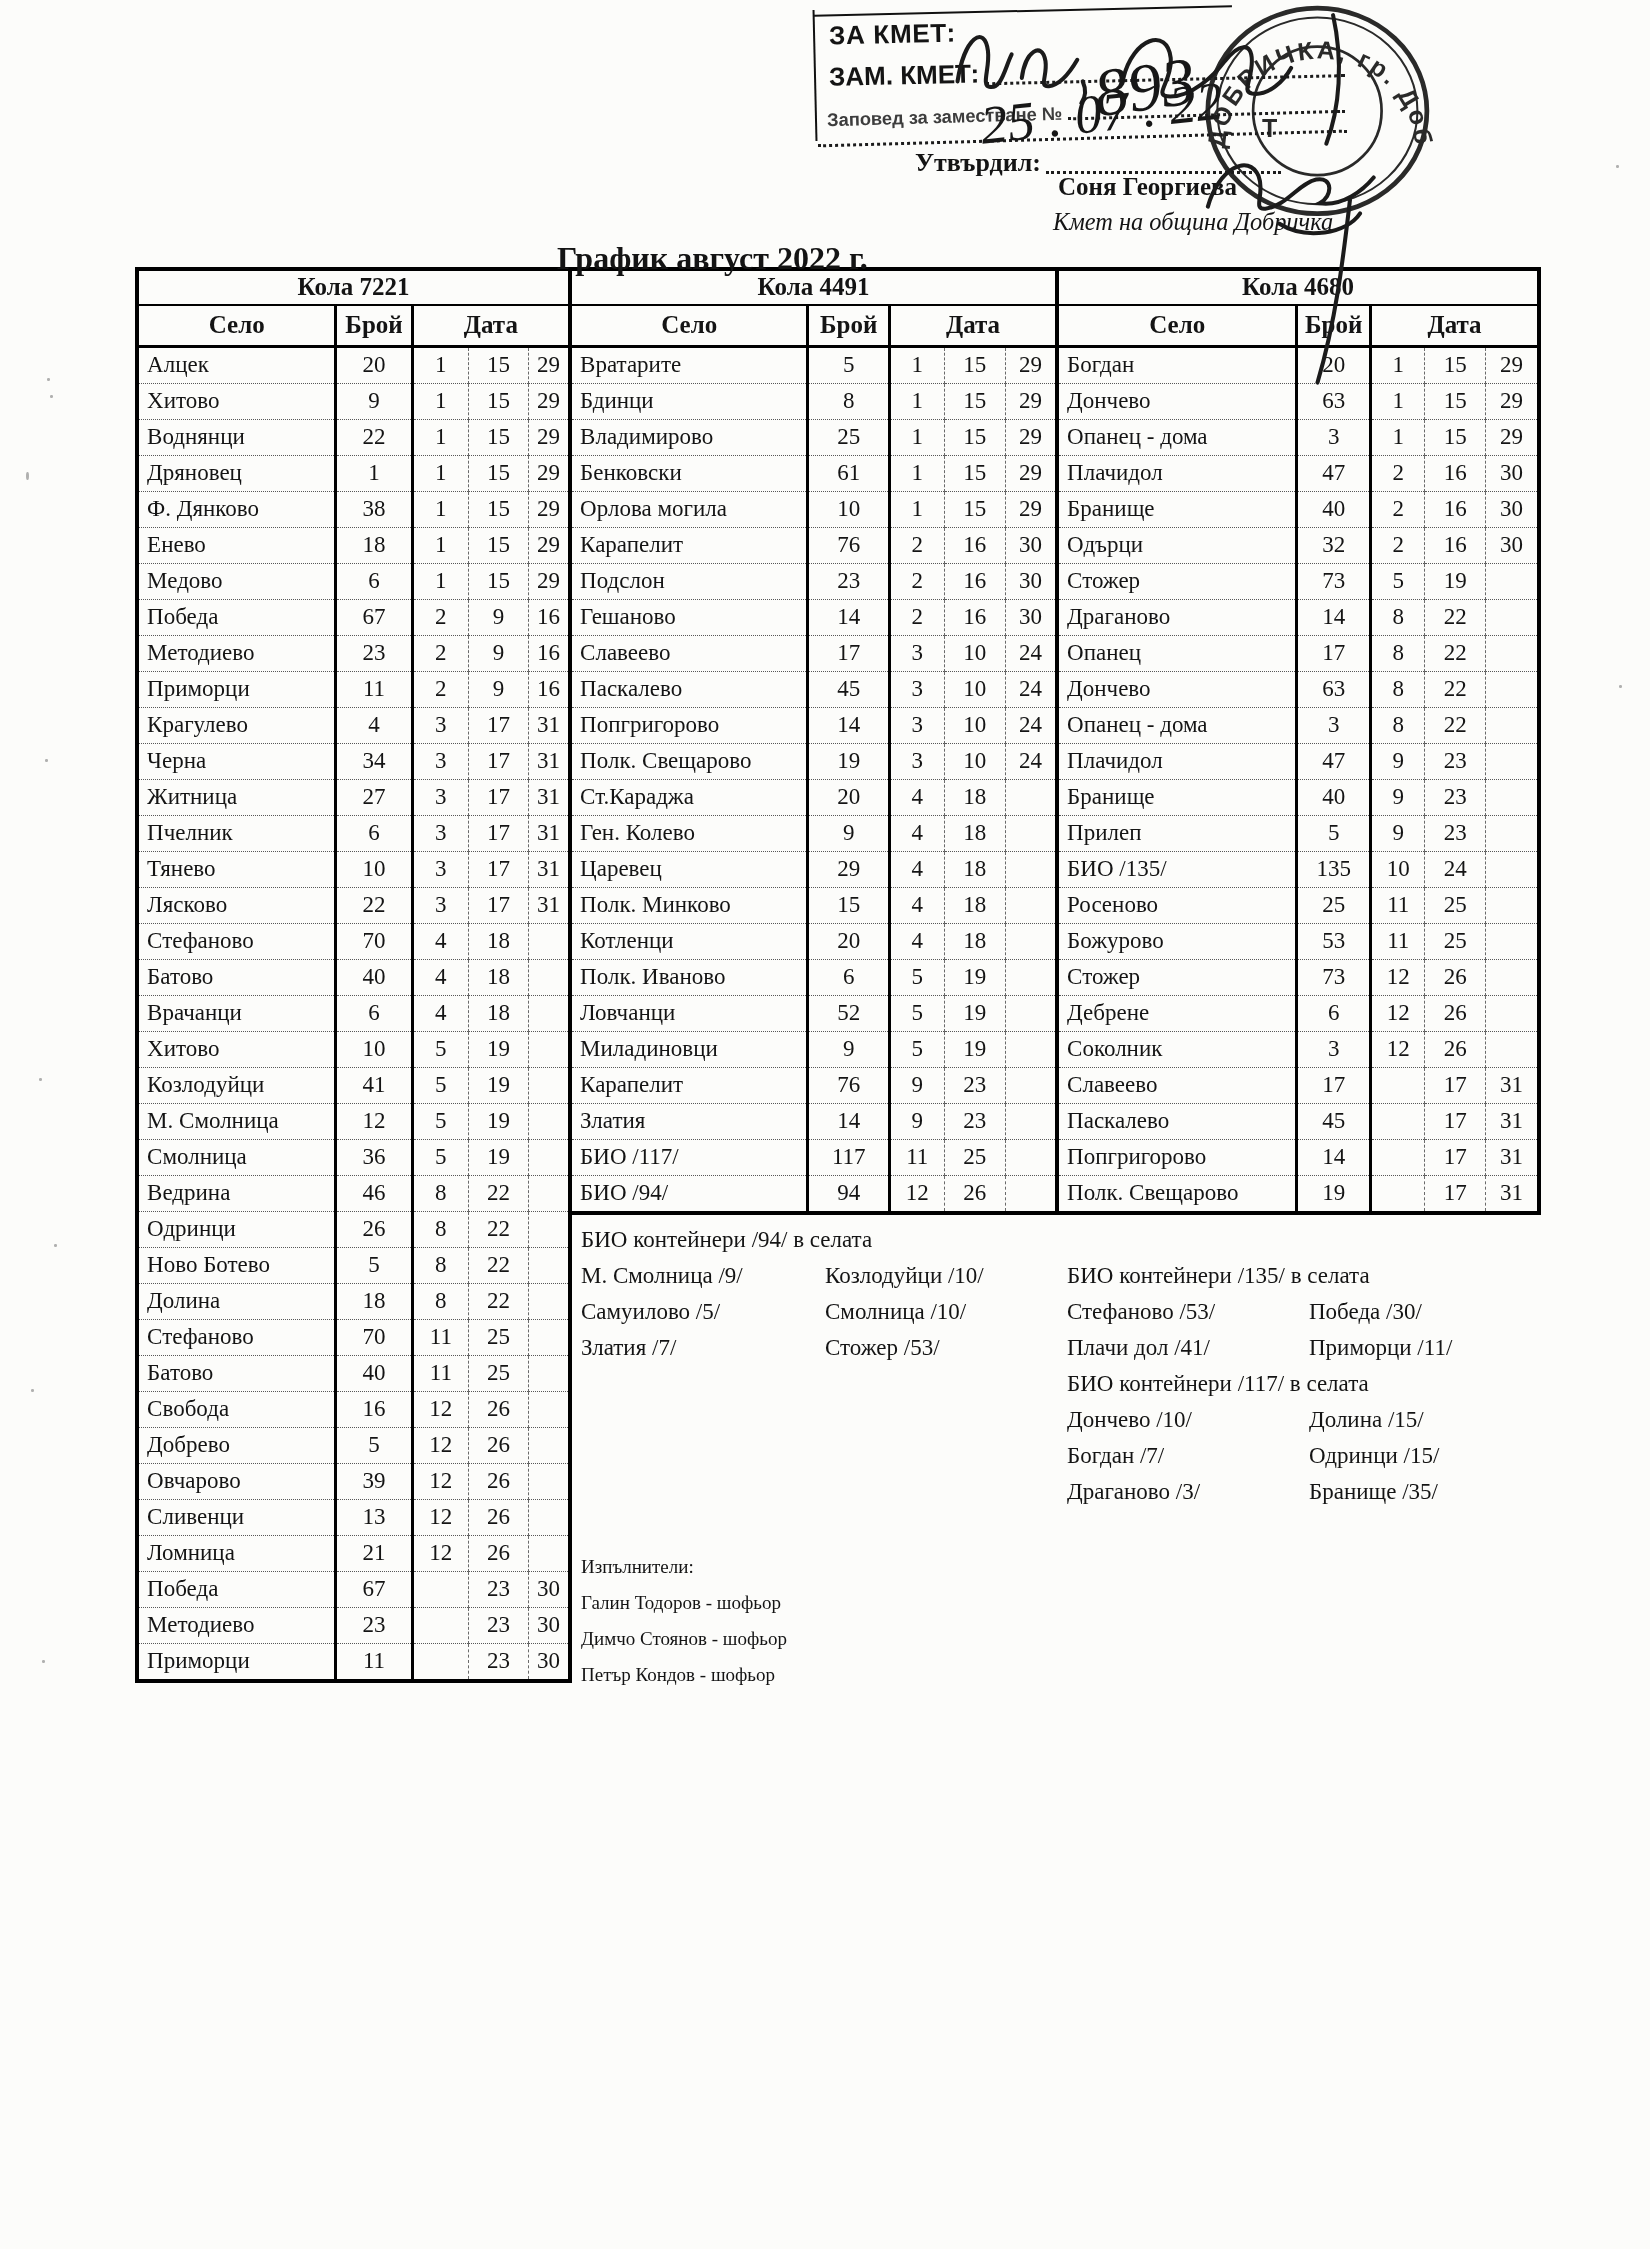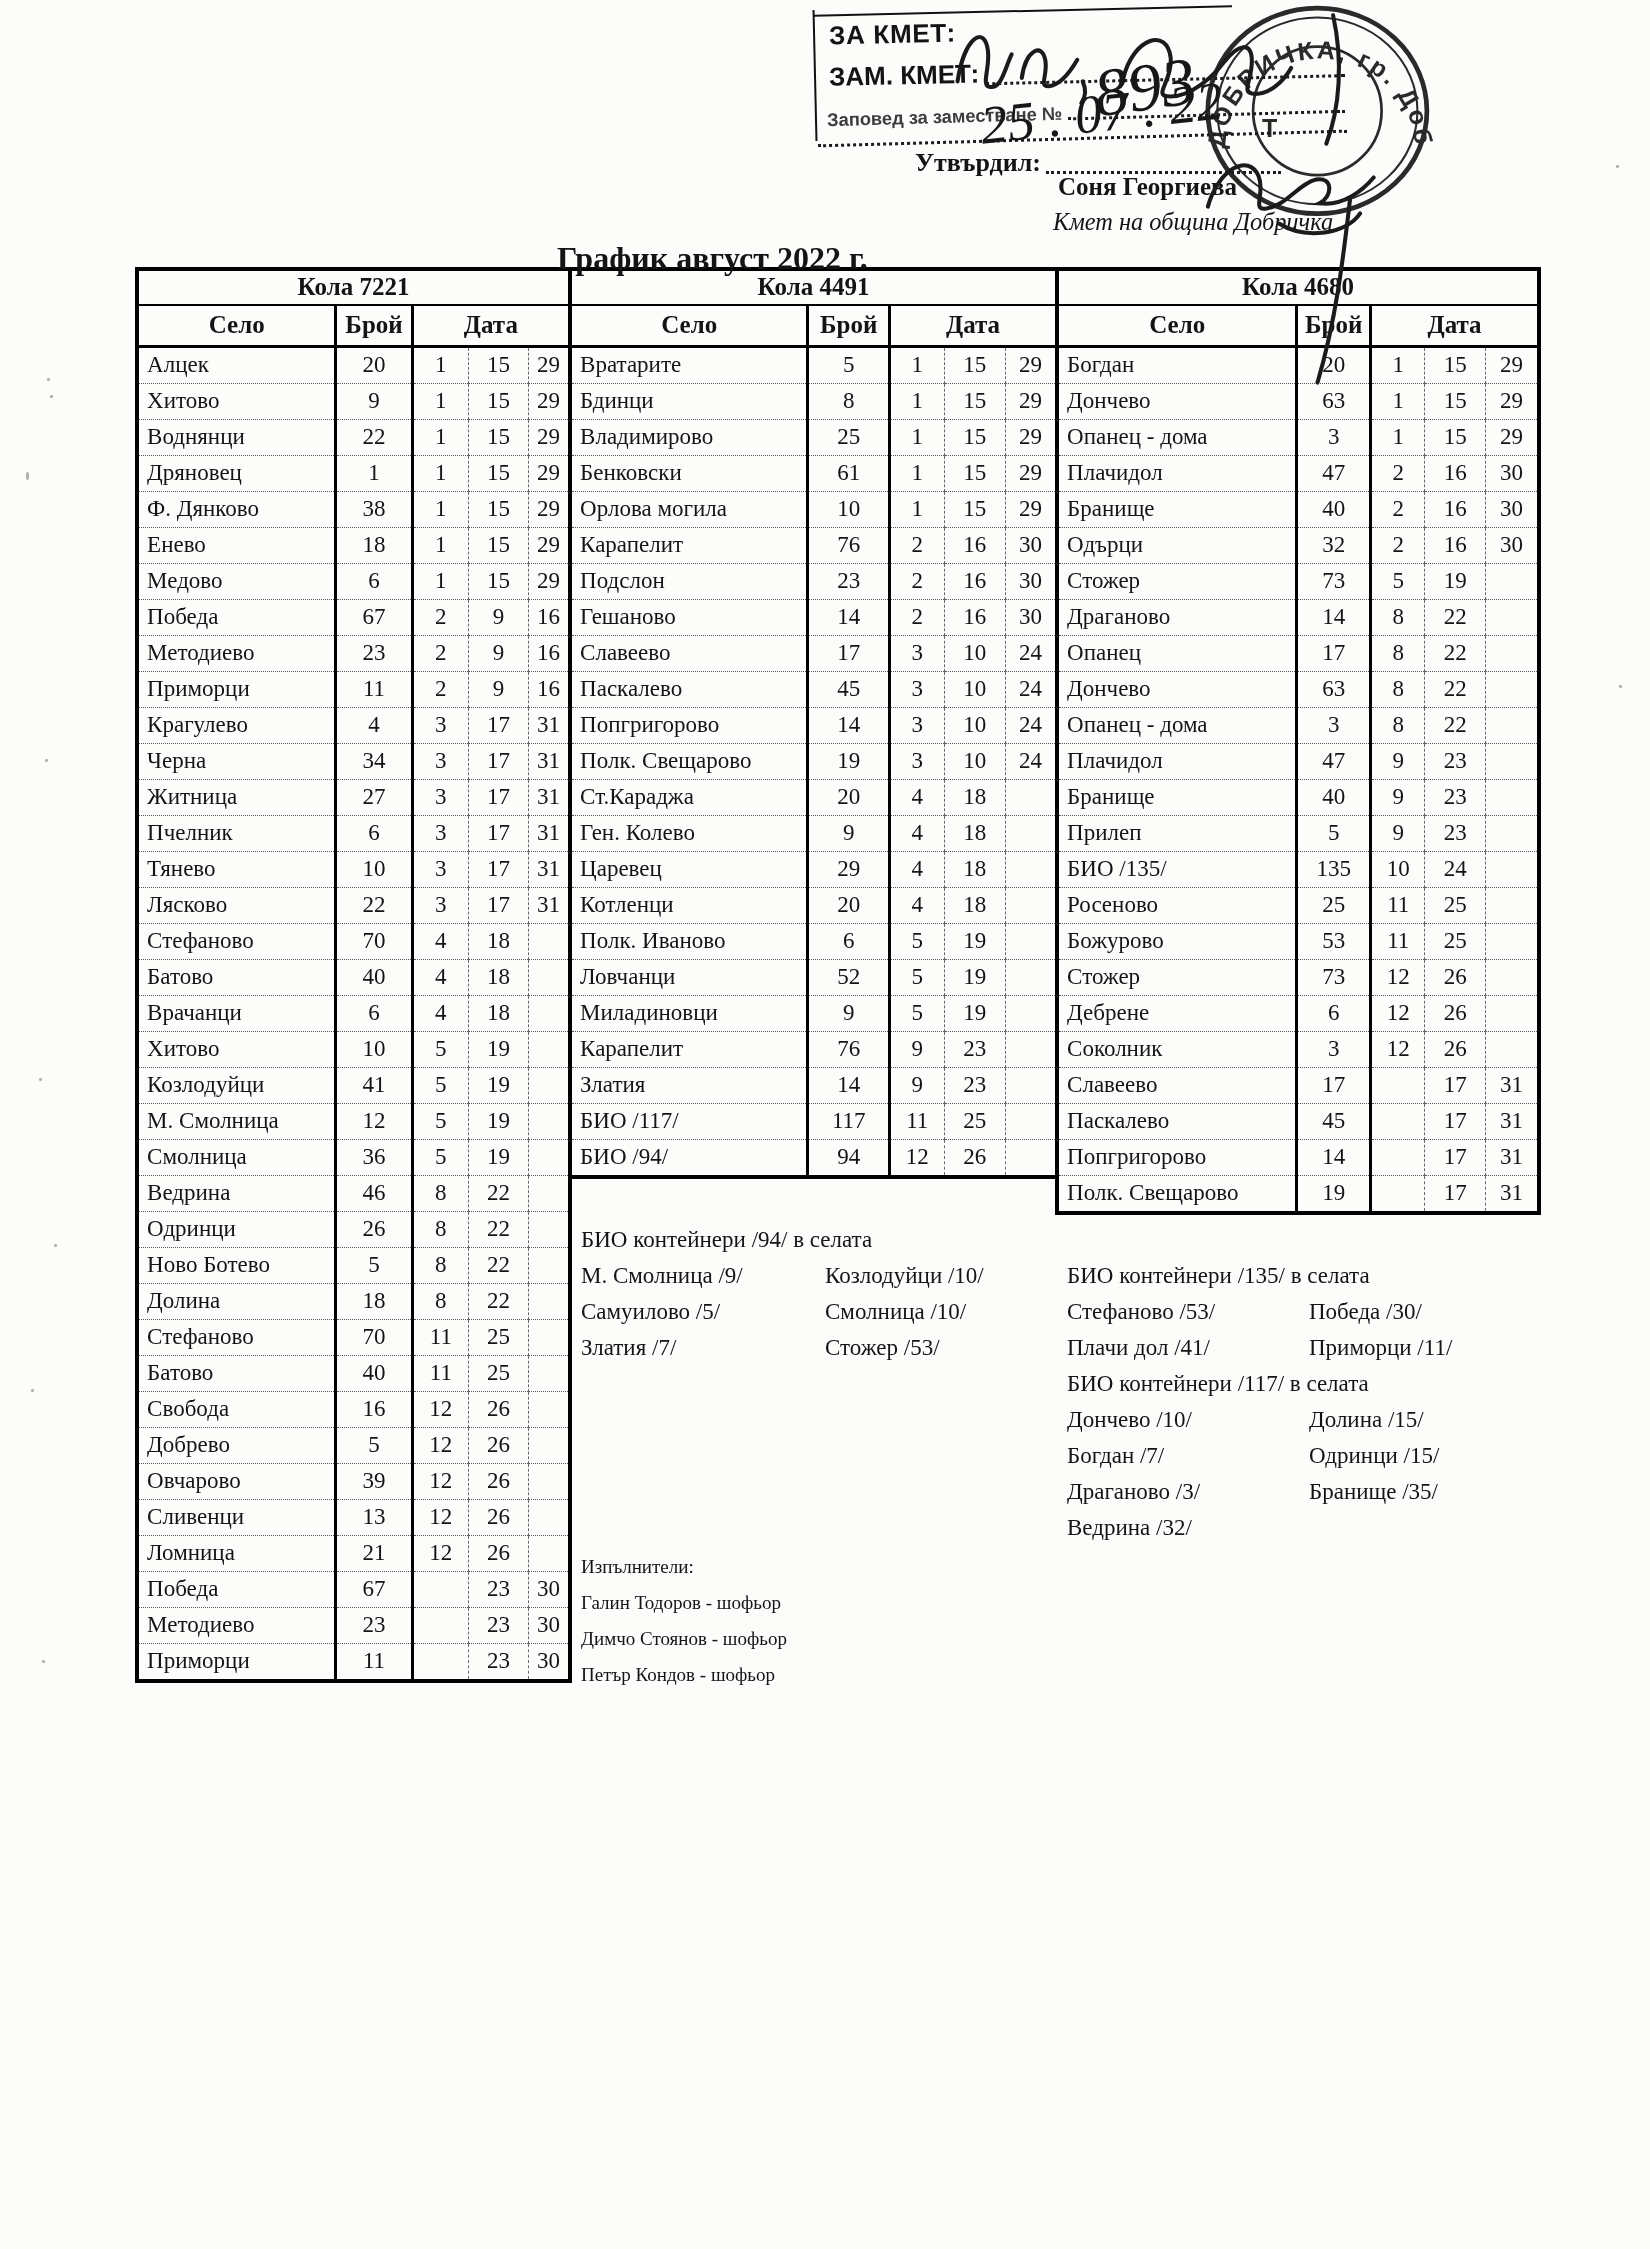--- a/index.html
+++ b/index.html
@@ -515,20 +515,27 @@
             <td class="c-d3"></td>
           </tr>
           <tr>
             <td class="c-selo">Царевец</td>
             <td class="c-broy">29</td>
             <td class="c-d1">4</td>
             <td class="c-d2">18</td>
             <td class="c-d3"></td>
           </tr>
           <tr>
+            <td class="c-selo">Полк. Минково</td>
+            <td class="c-broy">15</td>
+            <td class="c-d1">4</td>
+            <td class="c-d2">18</td>
+            <td class="c-d3"></td>
+          </tr>
+          <tr>
             <td class="c-selo">Котленци</td>
             <td class="c-broy">20</td>
             <td class="c-d1">4</td>
             <td class="c-d2">18</td>
             <td class="c-d3"></td>
           </tr>
           <tr>
             <td class="c-selo">Полк. Иваново</td>
             <td class="c-broy">6</td>
             <td class="c-d1">5</td>
@@ -810,23 +817,20 @@
         <span>Долина /15/</span>
       </div>
       <div class="note-line">
         <span class="nl-left">Богдан /7/</span>
         <span>Одринци /15/</span>
       </div>
       <div class="note-line">
         <span class="nl-left">Драганово /3/</span>
         <span>Бранище /35/</span>
       </div>
-      <div class="note-line">
-        <span>Ведрина /32/</span>
-      </div>
     </div>
 
   <div class="executors">
     <div class="exe-label">Изпълнители:</div>
     <div>
         <div class="exe-name">Галин Тодоров - шофьор</div>
         <div class="exe-name">Димчо Стоянов - шофьор</div>
         <div class="exe-name">Петър Кондов - шофьор</div>
       </div>
   </div>

